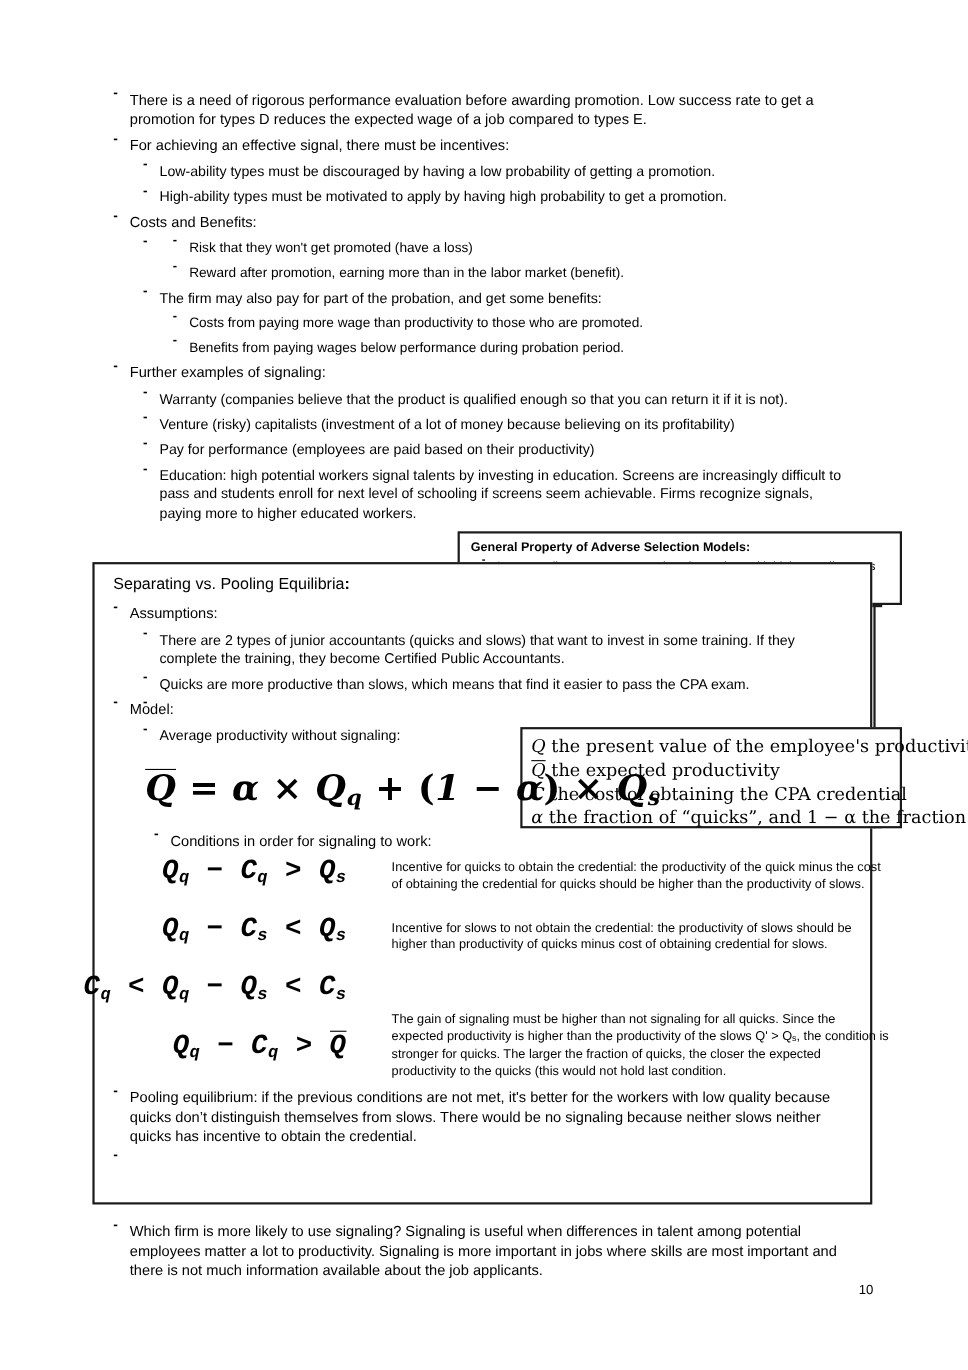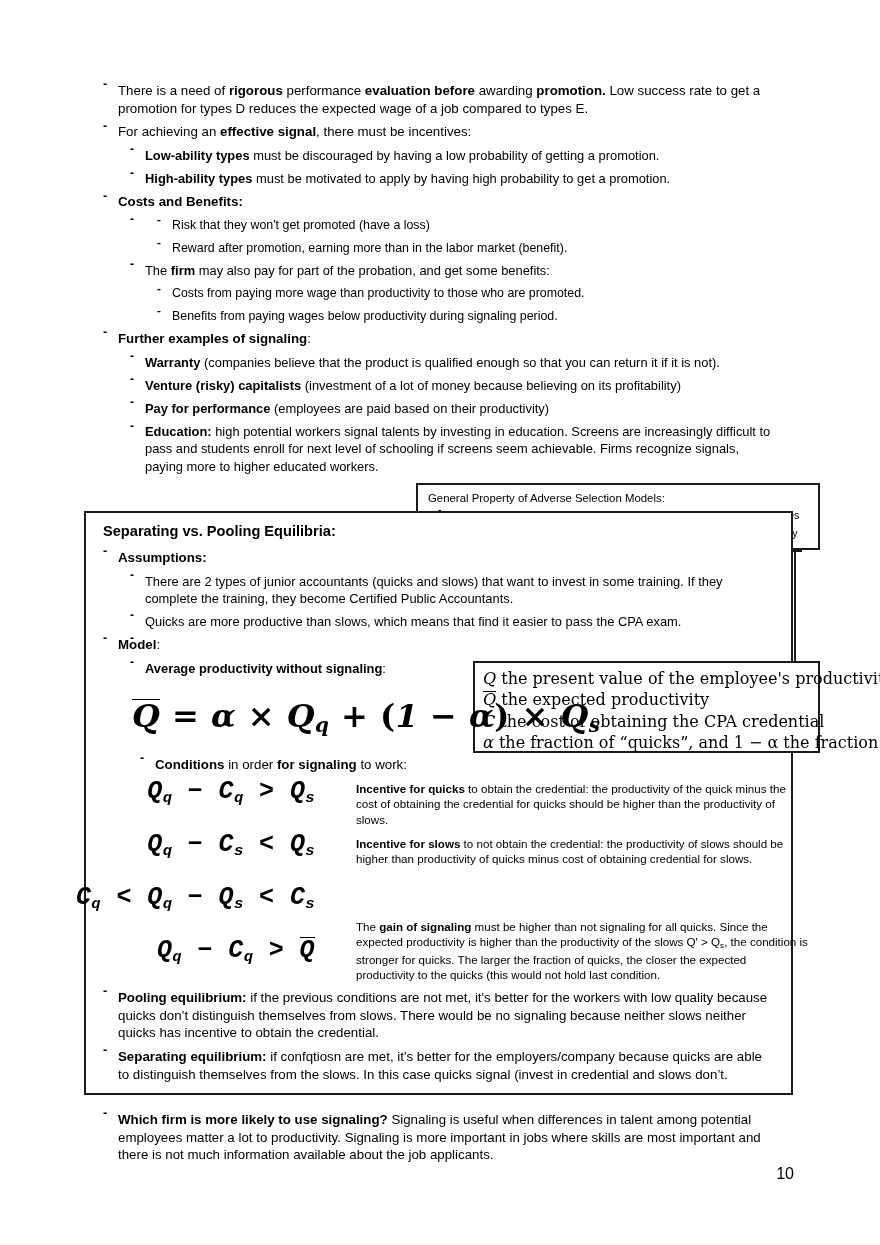--- a/index.html
+++ b/index.html
@@ -34,36 +34,36 @@
     top: -0.30em;
     font-weight: 700;
     font-size: 0.95em;
     line-height: 1;
   }
 
   .L1 { font-size: 13.3px; }
   .L2 { font-size: 12.9px; }
   .L3 { font-size: 12.4px; }
 
-  b, .b { font-weight: 700; }
+  b, .b { font-weight: 400; }
 
   
   .box {
     position: absolute;
     border: 2px solid #1a1a1a;
     background: #ffffff;
     box-sizing: border-box;
   }
   .connector {
     position: absolute;
     background: #1a1a1a;
   }
 
   #adverse-box { left: 416px; top: 483px; width: 404px; height: 67px; padding: 7px 10px 0 10px; }
-  #adverse-title { font-size: 11.4px; font-weight: 400; margin-bottom: 4px; }
+  #adverse-title { font-size: 11.4px; font-weight: 700; margin-bottom: 4px; }
   #adverse-box .li { font-size: 10.8px; padding-left: 14px; margin-bottom: 4px; }
 
   #notation-box {
     left: 473px; top: 661px; width: 347px; height: 92px;
     padding: 5px 8px;
     font-family: "DejaVu Serif", serif;
     font-size: 16px;
     line-height: 1.33;
   }
   #notation-box .mi { font-style: italic; font-family: "DejaVu Serif", serif; }
@@ -118,41 +118,41 @@
     font-size: 11.6px;
     line-height: 1.33;
   }
   #ex1 { top: 781px; }
   #ex2 { top: 836px; }
   #ex3 { top: 879px; }
   #ex4 { top: 919px; }
 
   #pagenum {
     position: absolute; right: 86px; top: 1165px;
-    font-size: 16px;
+    font-size: 12px;
   }
   .sup-s { font-size: 0.7em; vertical-align: -0.2em; }
 </style>
 </head>
 <body>
 
 <div id="page">
 
   <div class="blk" id="top-block" style="left:103px; top:82px; width:670px;">
       <div class="li L1" style="margin-left: 0px;"><span class="dash">-</span><span><span>There is a need of </span><span class="b">rigorous</span><span> performance </span><span class="b">evaluation before</span><span> awarding </span><span class="b">promotion.</span><span> Low success rate to get a promotion for types D reduces the expected wage of a job compared to types E.</span></span></div>
       <div class="li L1" style="margin-left: 0px;"><span class="dash">-</span><span><span>For achieving an </span><span class="b">effective signal</span><span>, there must be incentives:</span></span></div>
       <div class="li L2" style="margin-left: 27px;"><span class="dash">-</span><span><span class="b">Low-ability types</span><span> must be discouraged by having a low probability of getting a promotion.</span></span></div>
       <div class="li L2" style="margin-left: 27px;"><span class="dash">-</span><span><span class="b">High-ability types</span><span> must be motivated to apply by having high probability to get a promotion.</span></span></div>
       <div class="li L1" style="margin-left: 0px;"><span class="dash">-</span><span><span class="b">Costs and Benefits:</span></span></div>
       <div class="li L2" style="margin-left: 27px;"><span class="dash">-</span></div>
       <div class="li L3" style="margin-left: 54px;"><span class="dash">-</span><span><span>Risk that they won't get promoted (have a loss)</span></span></div>
       <div class="li L3" style="margin-left: 54px;"><span class="dash">-</span><span><span>Reward after promotion, earning more than in the labor market (benefit).</span></span></div>
       <div class="li L2" style="margin-left: 27px;"><span class="dash">-</span><span><span>The </span><span class="b">firm</span><span> may also pay for part of the probation, and get some benefits:</span></span></div>
       <div class="li L3" style="margin-left: 54px;"><span class="dash">-</span><span><span>Costs from paying more wage than productivity to those who are promoted.</span></span></div>
-      <div class="li L3" style="margin-left: 54px;"><span class="dash">-</span><span><span>Benefits from paying wages below productivity during signaling period.</span></span></div>
+      <div class="li L3" style="margin-left: 54px;"><span class="dash">-</span><span><span>Benefits from paying wages below performance during probation period.</span></span></div>
       <div class="li L1" style="margin-left: 0px;"><span class="dash">-</span><span><span class="b">Further examples of signaling</span><span>:</span></span></div>
       <div class="li L2" style="margin-left: 27px;"><span class="dash">-</span><span><span class="b">Warranty</span><span> (companies believe that the product is qualified enough so that you can return it if it is not).</span></span></div>
       <div class="li L2" style="margin-left: 27px;"><span class="dash">-</span><span><span class="b">Venture (risky) capitalists</span><span> (investment of a lot of money because believing on its profitability)</span></span></div>
       <div class="li L2" style="margin-left: 27px;"><span class="dash">-</span><span><span class="b">Pay for performance</span><span> (employees are paid based on their productivity)</span></span></div>
       <div class="li L2" style="margin-left: 27px;"><span class="dash">-</span><span><span class="b">Education:</span><span> high potential workers signal talents by investing in education. Screens are increasingly difficult to pass and students enroll for next level of schooling if screens seem achievable. Firms recognize signals, paying more to higher educated workers.</span></span></div>
     </div>
 
   <div class="box" id="adverse-box">
     <div id="adverse-title">General Property of Adverse Selection Models:</div>
     <div id="adverse-items">
@@ -208,21 +208,21 @@
   <div class="eqrow math" id="eq4">
     Q<sub>q</sub> <span class="op">−</span> C<sub>q</sub> <span class="op">&gt;</span> <span class="ovl">Q</span>
   </div>
 
   <div class="expl" id="ex1"><span class="b">Incentive for quicks</span><span> to obtain the credential: the productivity of the quick minus the cost of obtaining the credential for quicks should be higher than the productivity of slows.</span></div>
   <div class="expl" id="ex2"><span class="b">Incentive for slows</span><span> to not obtain the credential: the productivity of slows should be higher than productivity of quicks minus cost of obtaining credential for slows.</span></div>
   <div class="expl" id="ex4"><span>The </span><span class="b">gain of signaling</span><span> must be higher than not signaling for all quicks. Since the expected productivity is higher than the productivity of the slows Q' &gt; Q</span><span class="sup-s">s</span><span>, the condition is stronger for quicks. The larger the fraction of quicks, the closer the expected productivity to the quicks (this would not hold last condition.</span></div>
 
   <div class="blk" id="equilibria-block" style="left:103px; top:989px; width:672px;">
       <div class="li L1" style="margin-left: 0px;"><span class="dash">-</span><span><span class="b">Pooling equilibrium:</span><span> if the previous conditions are not met, it's better for the workers with low quality because quicks don’t distinguish themselves from slows. There would be no signaling because neither slows neither quicks has incentive to obtain the credential.</span></span></div>
-      <div class="li L1" style="margin-left: 0px;"><span class="dash">-</span><span><span class="b">Separating equilibrium:</span><span> if confqtiosn are met, it's better for the employers/company because quicks are able to distinguish themselves from the slows. In this case quicks signal (invest in credential and slows don’t.</span></span></div>
+      <div class="li L1" style="margin-left: 0px;"><span class="dash">-</span></div>
     </div>
 
   <div class="blk" id="final-block" style="left:103px; top:1111px; width:672px;">
       <div class="li L1" style="margin-left: 0px;"><span class="dash">-</span><span><span class="b">Which firm is more likely to use signaling?</span><span> Signaling is useful when differences in talent among potential employees matter a lot to productivity. Signaling is more important in jobs where skills are most important and there is not much information available about the job applicants.</span></span></div>
     </div>
 
   <div id="pagenum">10</div>
 
 </div>
 

